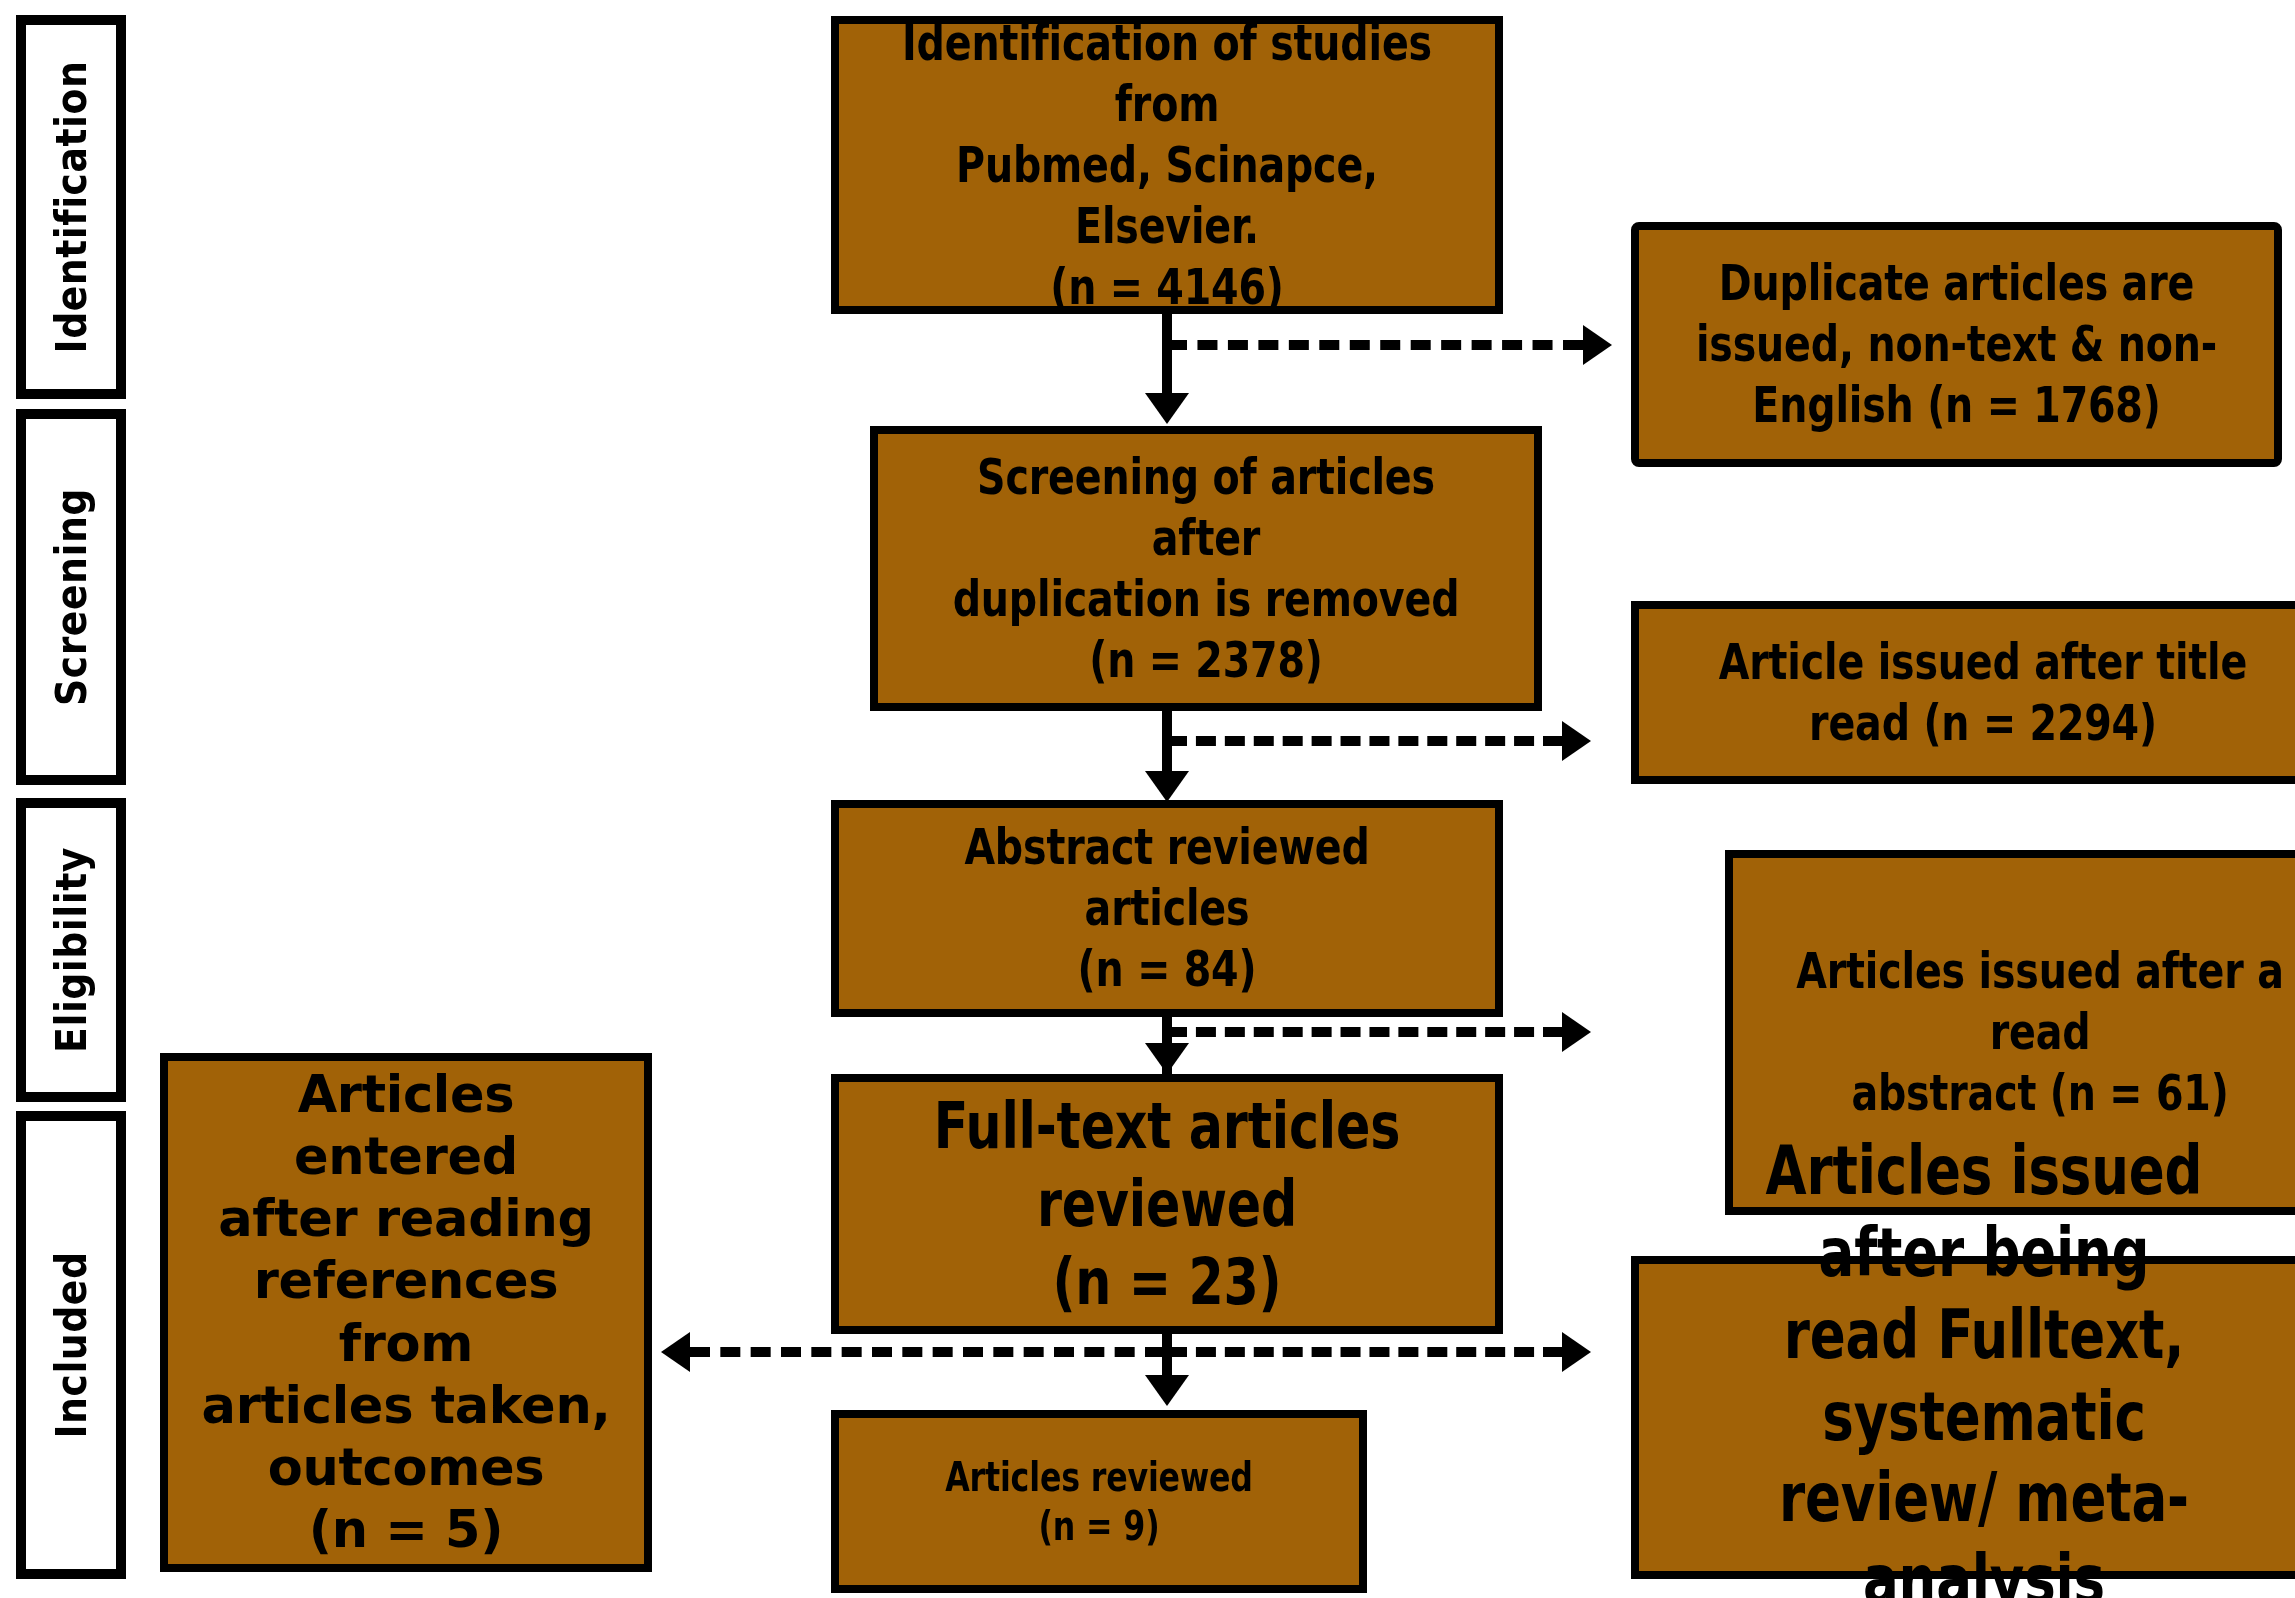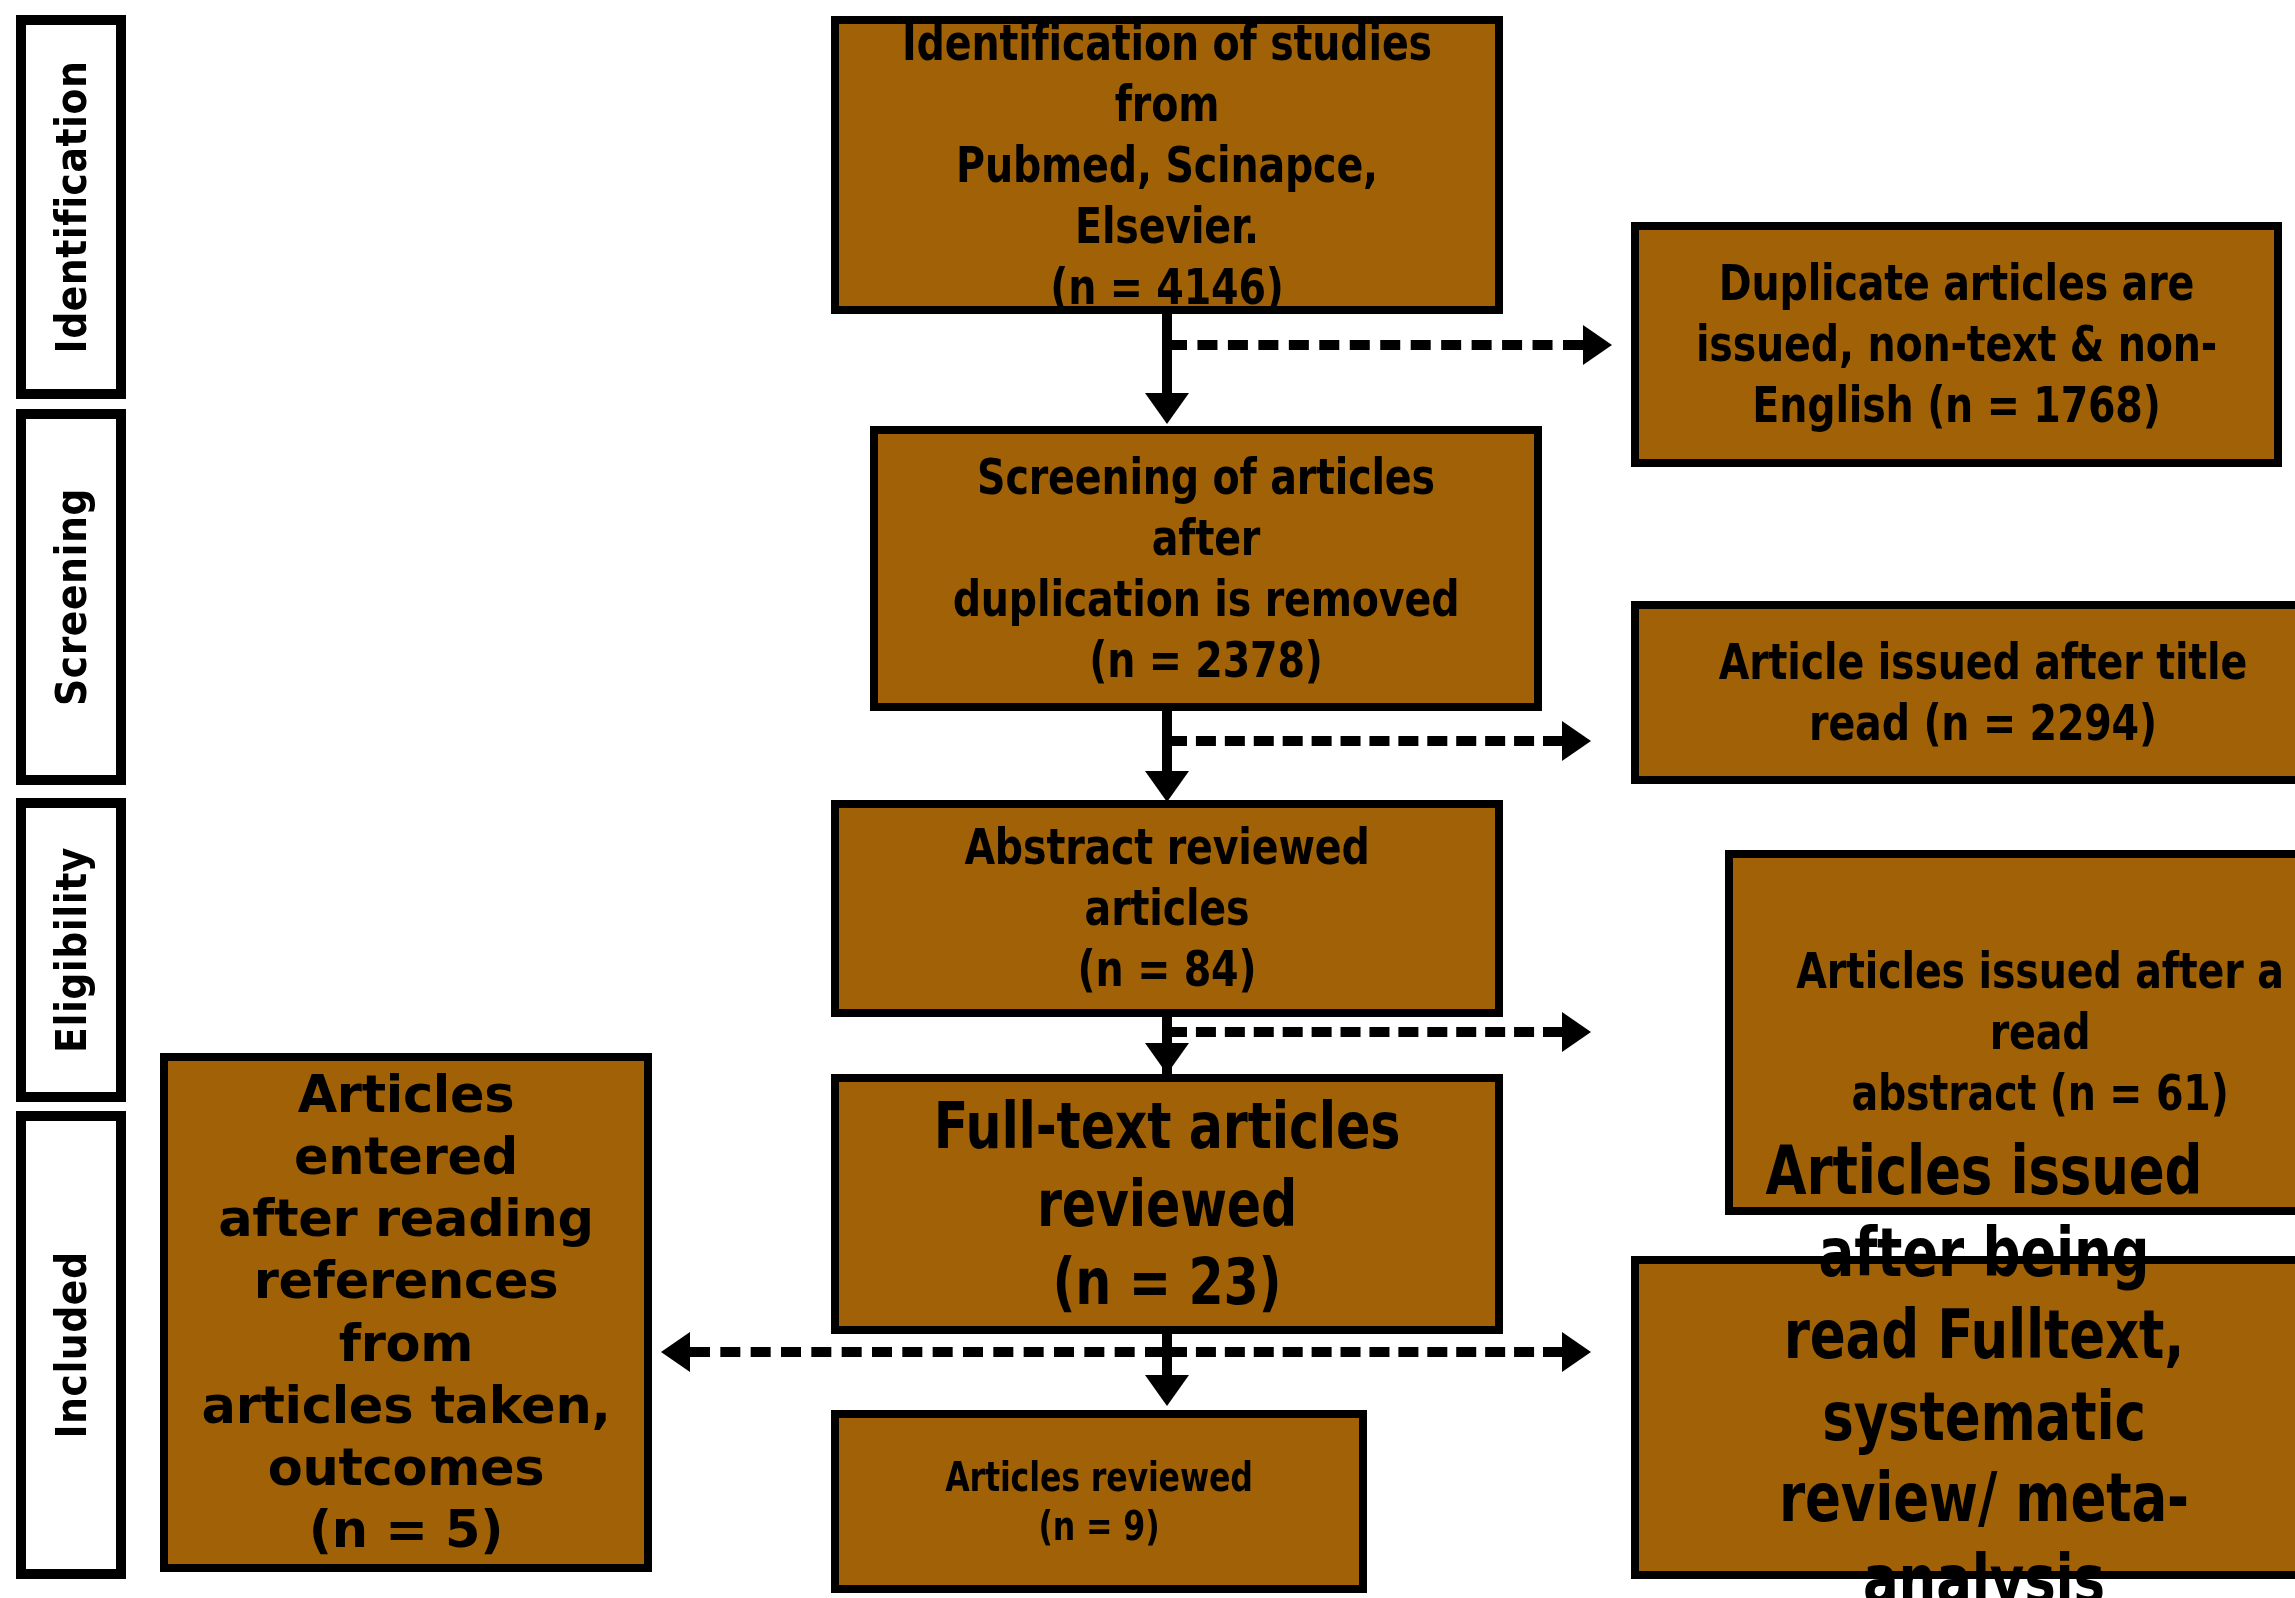--- a/index.html
+++ b/index.html
@@ -153,21 +153,21 @@
   <div class="box condensed" style="left:831px; top:1074px; width:672px; height:260px; font-size:64px;">
     <span class="txt">Full-text articles reviewed
 (n = 23)</span>
   </div>
 
   <div class="box condensed" style="left:831px; top:1410px; width:536px; height:183px; font-size:40px;text-align:center;">
     <span class="txt">Articles reviewed
 (n = 9)</span>
   </div>
 
-  <div class="box condensed" style="left:1631px; top:222px; width:651px; height:245px; font-size:50px;">
+  <div class="box condensed" style="left:1631px; top:222px; width:651px; height:245px; font-size:50px;border-radius:8px;">
     <span class="txt">Duplicate articles are
 issued, non-text &amp; non-
 English (n = 1768)</span>
   </div>
 
   <div class="box condensed" style="left:1631px; top:601px; width:704px; height:183px; font-size:50px;">
     <span class="txt">Article issued after title
 read (n = 2294)</span>
   </div>
 

